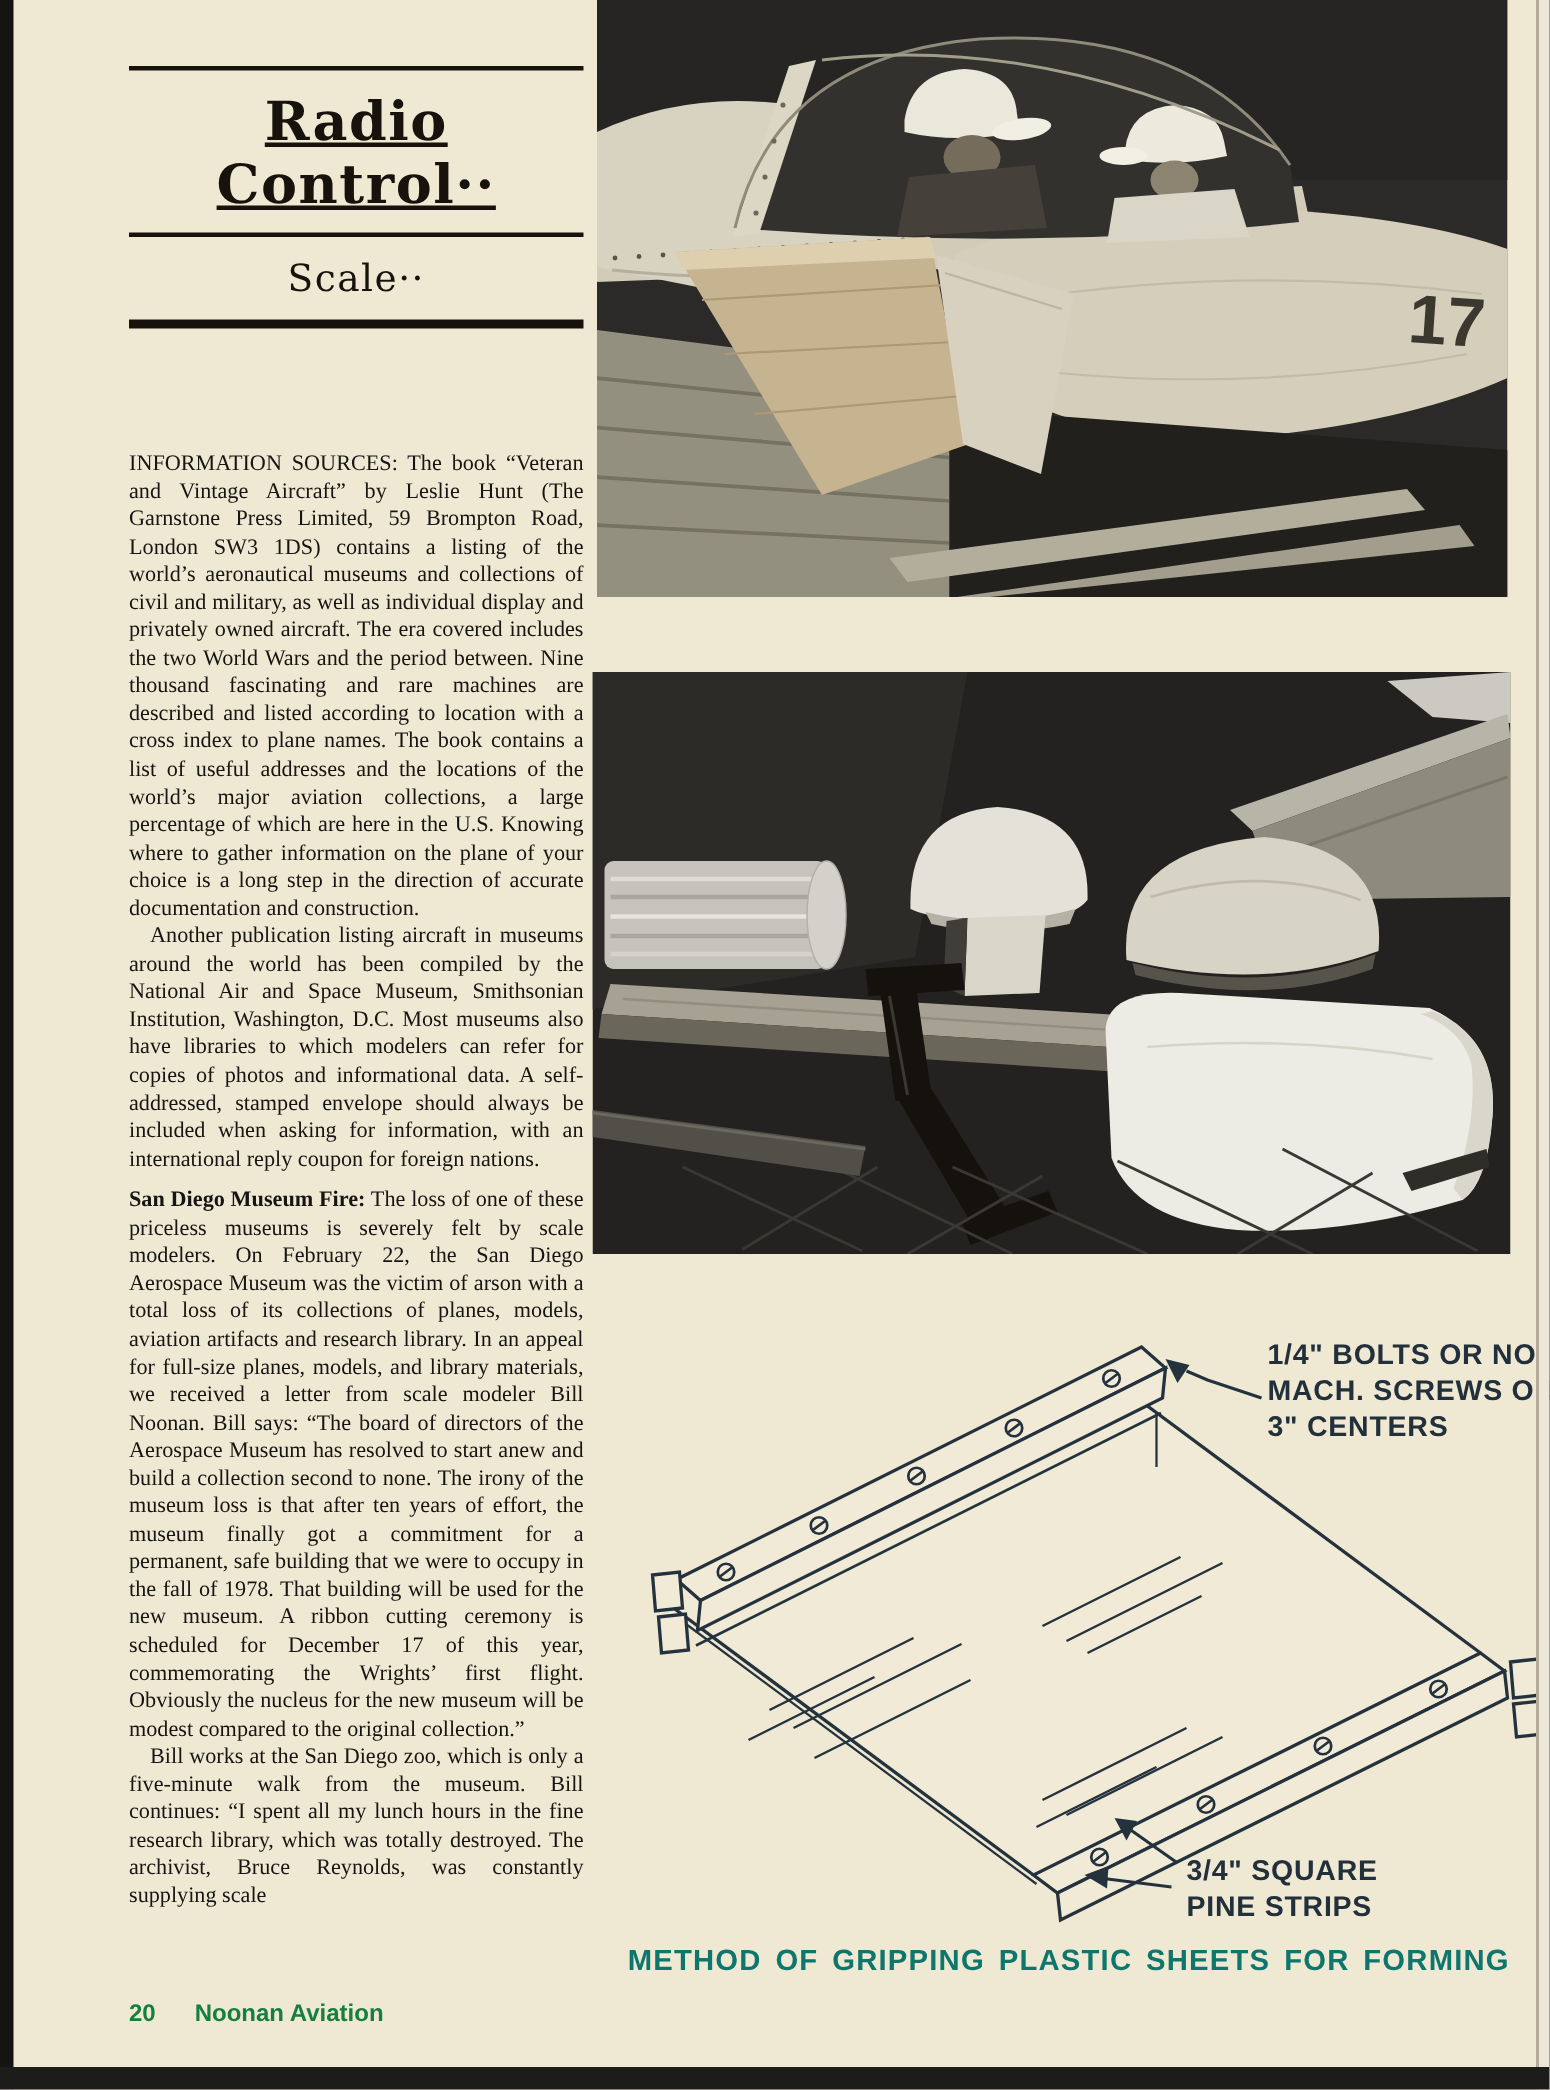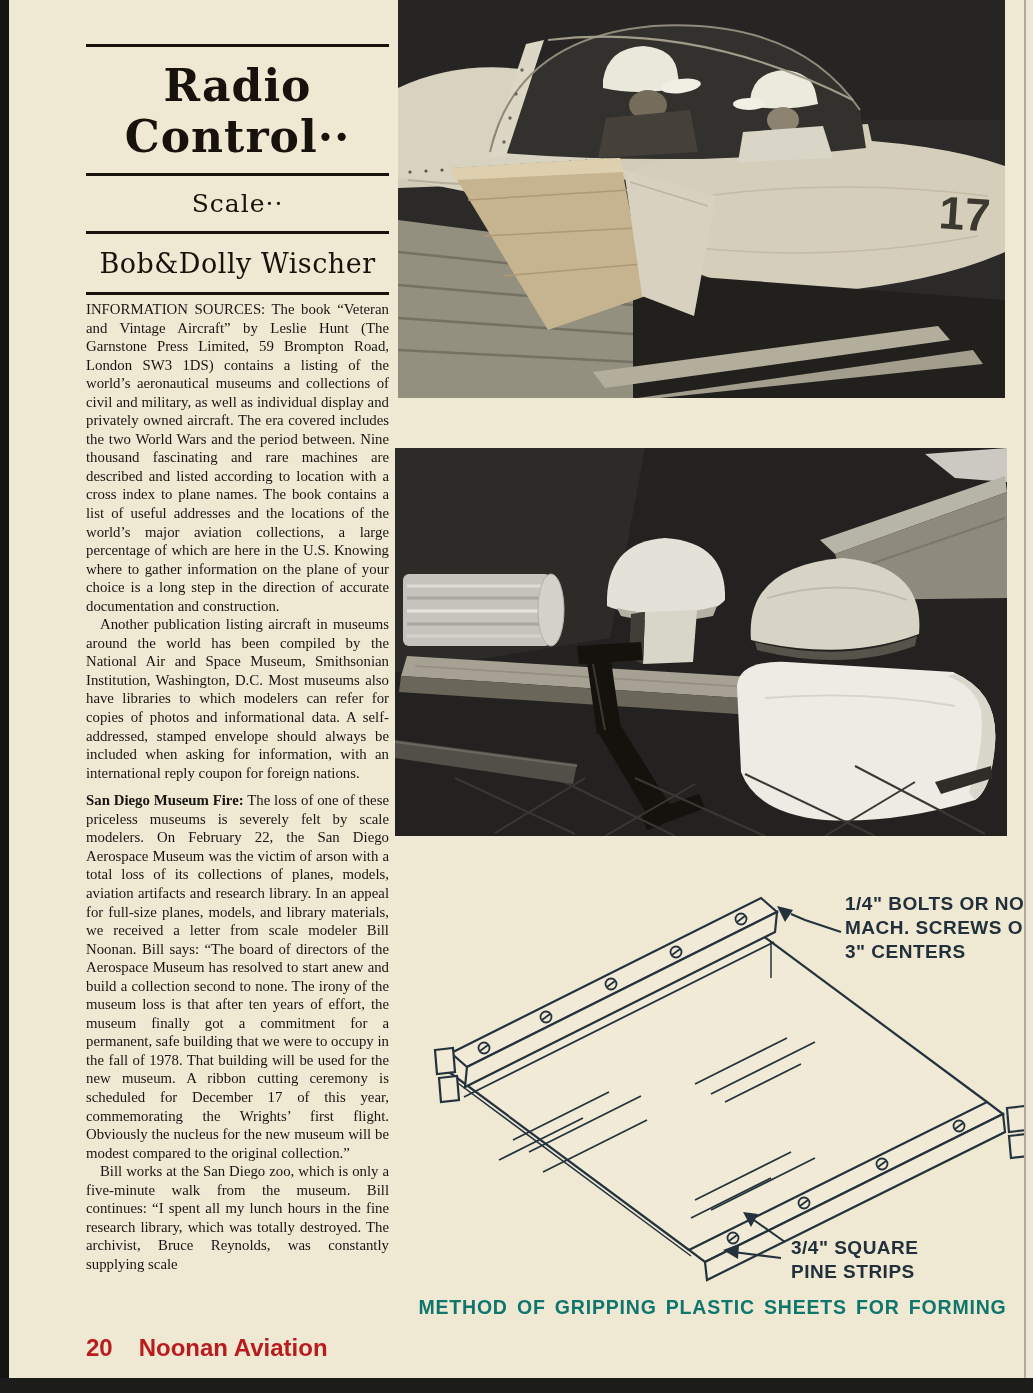--- a/index.html
+++ b/index.html
@@ -8,32 +8,32 @@
   .abs{position:absolute;}
   
   .edge-left{left:0;top:0;width:9px;height:1393px;background:#141412;}
   .edge-bottom{left:0;top:1378px;width:1033px;height:15px;background:#1c1c1a;}
   .edge-right{left:1024px;top:0;width:2px;height:1393px;background:#b4ac99;}
   .edge-right-strip{left:1026px;top:0;width:7px;height:1393px;background:#ece7d8;}
   
   .masthead{left:86px;top:44px;width:303px;border-top:3px solid #17130c;border-bottom:3px solid #17130c;
             text-align:center;font-family:"DejaVu Serif",serif;color:#17130c;}
   .masthead .rule{height:3px;background:#17130c;}
-  .masthead h1{font-size:44px;font-weight:bold;margin:13px 0 11px;letter-spacing:1px;}
+  .masthead h1{font-size:36px;font-weight:bold;margin:13px 0 11px;letter-spacing:1px;text-decoration:underline;}
   .masthead h2{font-size:25px;font-weight:normal;margin:13px 0 13px;letter-spacing:1px;}
   .masthead h3{font-size:27px;font-weight:normal;margin:14px 0 13px;letter-spacing:0.5px;}
   
   .article{left:86px;top:256px;width:303px;font-size:14.8px;line-height:18.55px;text-align:justify;margin-top:44px;}
   .article p{margin:0;}
   .article p.indent{text-indent:14px;}
   .article p.gap{margin-top:9px;}
   .lead-bold{font-weight:bold;}
   
   .footer{left:86px;top:1334px;display:flex;gap:26px;font-family:"Liberation Sans",sans-serif;
-          font-weight:bold;font-size:24px;color:#b91c1c;}
+          font-weight:bold;font-size:16px;color:#15803d;}
   
   .photo1{left:398px;top:0;width:607px;height:398px;}
   .photo2{left:395px;top:448px;width:612px;height:388px;}
   figure{margin:0;}
   .caption{font-family:"Liberation Sans",sans-serif;font-weight:bold;font-size:11.6px;
            line-height:14.6px;text-align:justify;color:#14120f;}
   .caption1{left:397px;top:405px;width:625px;}
   .caption2{left:397px;top:842px;width:625px;}
   
   .diagram-svg{left:395px;top:888px;width:635px;height:400px;}
@@ -48,21 +48,20 @@
 </head>
 <body>
 
 <div class="page">
 
   <header class="abs masthead">
     <h1>Radio Control··</h1>
     <div class="rule"></div>
     <h2>Scale··</h2>
     <div class="rule"></div>
-    <h3>Bob&amp;Dolly Wischer</h3>
   </header>
 
   <main class="abs article">
     <p><span>INFORMATION SOURCES:</span><span> The book “Veteran and Vintage Aircraft” by Leslie Hunt (The Garnstone Press Limited, 59 Brompton Road, London SW3 1DS) contains a listing of the world’s aeronautical museums and collections of civil and military, as well as individual display and privately owned aircraft. The era covered includes the two World Wars and the period between. Nine thousand fascinating and rare machines are described and listed according to location with a cross index to plane names. The book contains a list of useful addresses and the locations of the world’s major aviation collections, a large percentage of which are here in the U.S. Knowing where to gather information on the plane of your choice is a long step in the direction of accurate documentation and construction.</span></p>
     <p class="indent">Another publication listing aircraft in museums around the world has been compiled by the National Air and Space Museum, Smithsonian Institution, Washington, D.C. Most museums also have libraries to which modelers can refer for copies of photos and informational data. A self-addressed, stamped envelope should always be included when asking for information, with an international reply coupon for foreign nations.</p>
     <p class="gap"><span class="lead-bold">San Diego Museum Fire:</span><span> The loss of one of these priceless museums is severely felt by scale modelers. On February 22, the San Diego Aerospace Museum was the victim of arson with a total loss of its collections of planes, models, aviation artifacts and research library. In an appeal for full-size planes, models, and library materials, we received a letter from scale modeler Bill Noonan. Bill says: “The board of directors of the Aerospace Museum has resolved to start anew and build a collection second to none. The irony of the museum loss is that after ten years of effort, the museum finally got a commitment for a permanent, safe building that we were to occupy in the fall of 1978. That building will be used for the new museum. A ribbon cutting ceremony is scheduled for December 17 of this year, commemorating the Wrights’ first flight. Obviously the nucleus for the new museum will be modest compared to the original collection.”</span></p>
     <p class="indent">Bill works at the San Diego zoo, which is only a five-minute walk from the museum. Bill continues: “I spent all my lunch hours in the fine research library, which was totally destroyed. The archivist, Bruce Reynolds, was constantly supplying scale</p>
   </main>
 
   <footer class="abs footer">

